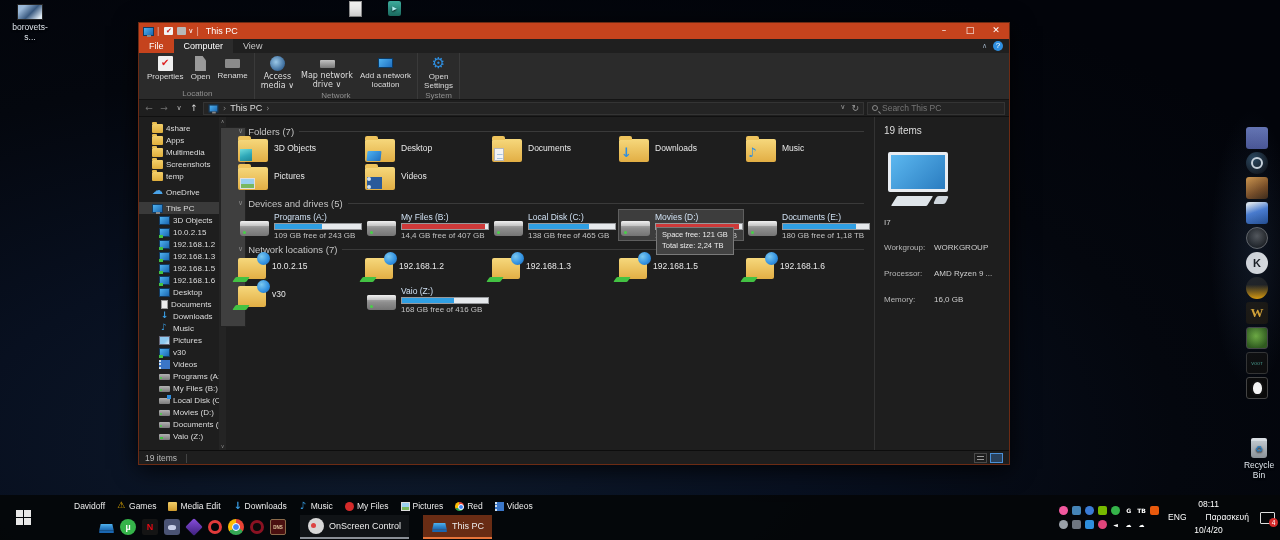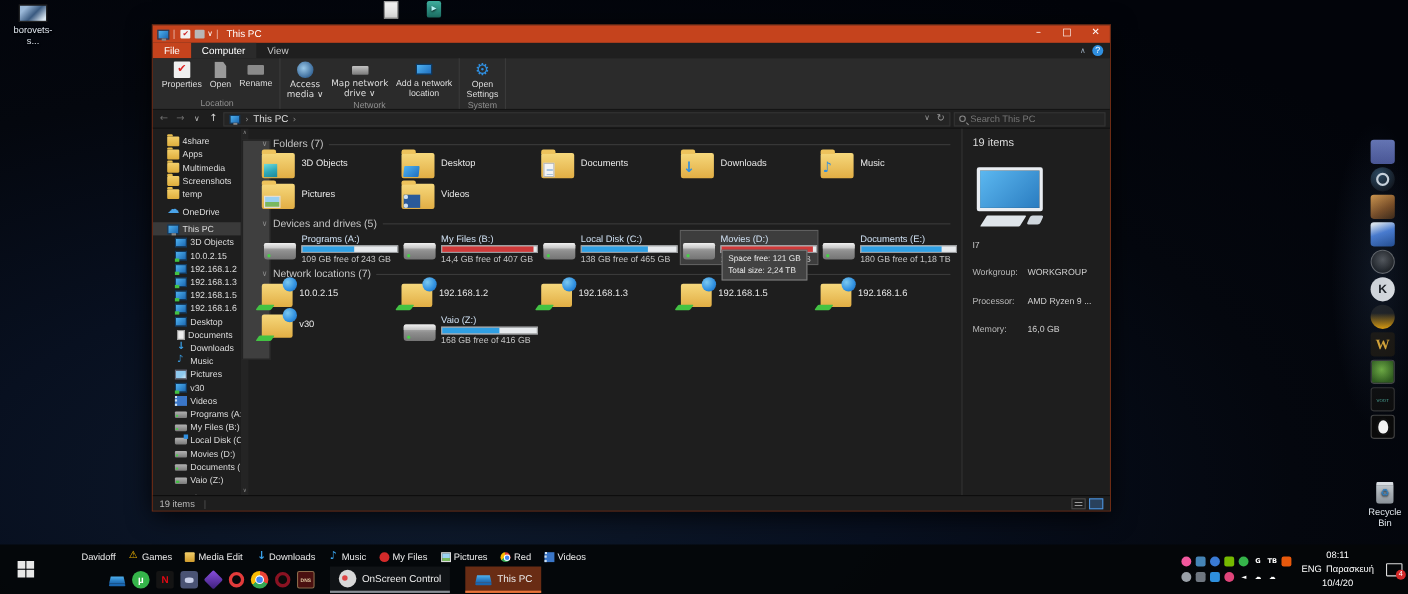--- a/index.html
+++ b/index.html
@@ -202,21 +202,21 @@
 .tb-btn.active{background:rgba(190,75,30,.55);border-bottom:2px solid #e8743a}
 .pin-osc{background:#d8d8d8;border-radius:50%}
 .pin-osc::after{content:"";position:absolute;left:3px;top:5px;width:5px;height:5px;border-radius:50%;background:#d44}
 .tray{display:flex;align-items:center;gap:9px;padding-right:5px;flex:none}
 .tray-rows{display:flex;flex-direction:column;gap:5px}
 .trrow{display:flex;gap:4px;align-items:center}
 .tr-ic{width:9px;height:9px;display:flex;align-items:center;justify-content:center;font-size:6px;font-weight:bold;color:#fff;flex:none;font-family:"DejaVu Sans",sans-serif}
 .tr-circle{border-radius:50%}
 .tr-square{border-radius:2px}
 .tray-clock{text-align:center;font-size:8.5px;color:#fff;line-height:1.55;white-space:nowrap}
-.clock-mid{display:flex;gap:4px;justify-content:space-between}
+.clock-mid{display:flex;gap:19px;justify-content:space-between}
 .notif{position:relative;width:15px;height:12px;border:1px solid #ddd;border-radius:1px;margin-left:2px}
 .badge{position:absolute;right:-4px;bottom:-4px;min-width:9px;height:9px;border-radius:50%;background:#d42a2a;color:#fff;font-size:6.5px;line-height:9px;text-align:center;padding:0 1px}
 </style>
 </head>
 <body>
 
 <div id="stage">
 
   <div class="dsk-ic" style="left:8px;top:4px;width:44px">
     <div class="thumb"></div>

